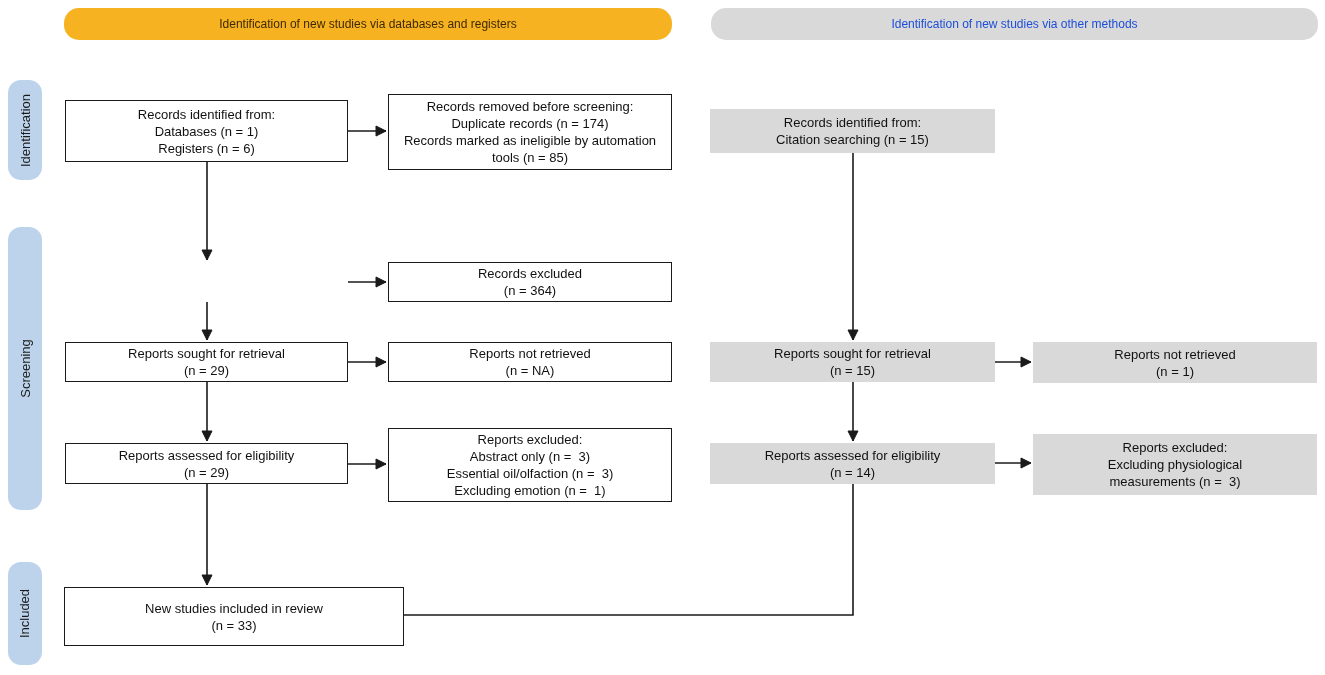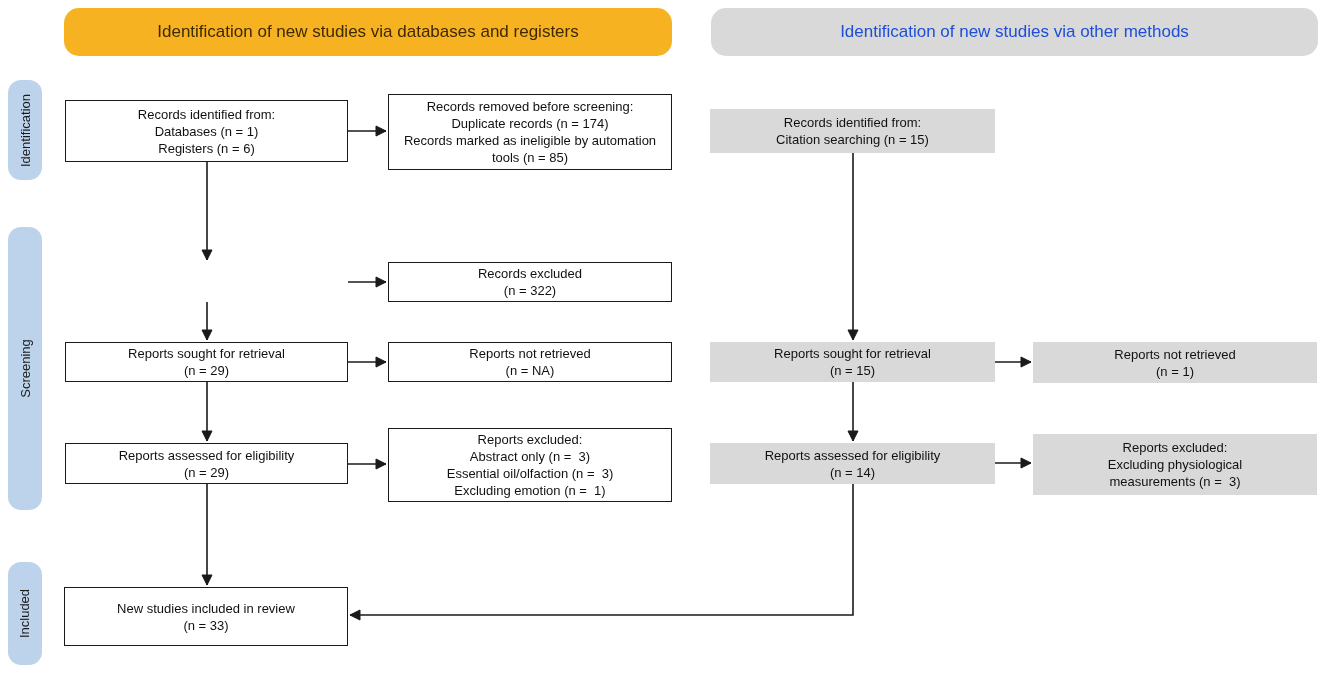--- a/index.html
+++ b/index.html
@@ -12,26 +12,26 @@
     overflow: hidden;
   }
   svg.connectors {
     position: absolute;
     left: 0; top: 0;
     width: 1325px; height: 675px;
     pointer-events: none;
   }
   .titlebar {
     position: absolute;
-    height: 48px;
+    height: 32px;
     border-radius: 15px;
     display: flex;
     align-items: center;
     justify-content: center;
-    font-size: 17px;
+    font-size: 12px;
   }
   .titlebar.left {
     left: 64px; top: 8px; width: 608px;
     background: #F6B221;
     color: #3F2A00;
   }
   .titlebar.right {
     left: 711px; top: 8px; width: 607px;
     background: #D9D9D9;
     color: #1d4ed8;
@@ -72,21 +72,21 @@
   .box.gray  { background: #D9D9D9; border: none; }
   
   .b-identified   { left: 65px;  top: 100px; width: 283px; height: 62px; }
   .b-removed      { left: 388px; top: 94px;  width: 284px; height: 76px; }
   .b-screened     { left: 65px;  top: 262px; width: 283px; height: 40px; }
   .b-excluded     { left: 388px; top: 262px; width: 284px; height: 40px; }
   .b-sought       { left: 65px;  top: 342px; width: 283px; height: 40px; }
   .b-notretrieved { left: 388px; top: 342px; width: 284px; height: 40px; }
   .b-assessed     { left: 65px;  top: 443px; width: 283px; height: 41px; }
   .b-repexcluded  { left: 388px; top: 428px; width: 284px; height: 74px; }
-  .b-included     { left: 64px;  top: 587px; width: 284px; height: 59px; }
+  .b-included     { left: 64px;  top: 587px; width: 340px; height: 59px; }
   
   .b-identified2   { left: 710px;  top: 109px; width: 285px; height: 44px; }
   .b-sought2       { left: 710px;  top: 342px; width: 285px; height: 40px; }
   .b-notretrieved2 { left: 1033px; top: 342px; width: 284px; height: 41px; }
   .b-assessed2     { left: 710px;  top: 443px; width: 285px; height: 41px; }
   .b-repexcluded2  { left: 1033px; top: 434px; width: 284px; height: 61px; }
 </style>
 </head>
 <body>
 
@@ -133,21 +133,21 @@
   </div>
 
   <div class="box white b-identified">Records identified from:
 Databases (n = 1)
 Registers (n = 6)</div>
   <div class="box white b-removed">Records removed before screening:
 Duplicate records (n = 174)
 Records marked as ineligible by automation
 tools (n = 85)</div>
   <div class="box white b-excluded">Records excluded
-(n = 322)</div>
+(n = 364)</div>
   <div class="box white b-sought">Reports sought for retrieval
 (n = 29)</div>
   <div class="box white b-notretrieved">Reports not retrieved
 (n = NA)</div>
   <div class="box white b-assessed">Reports assessed for eligibility
 (n = 29)</div>
   <div class="box white b-repexcluded">Reports excluded:
 Abstract only (n =  3)
 Essential oil/olfaction (n =  3)
 Excluding emotion (n =  1)</div>

